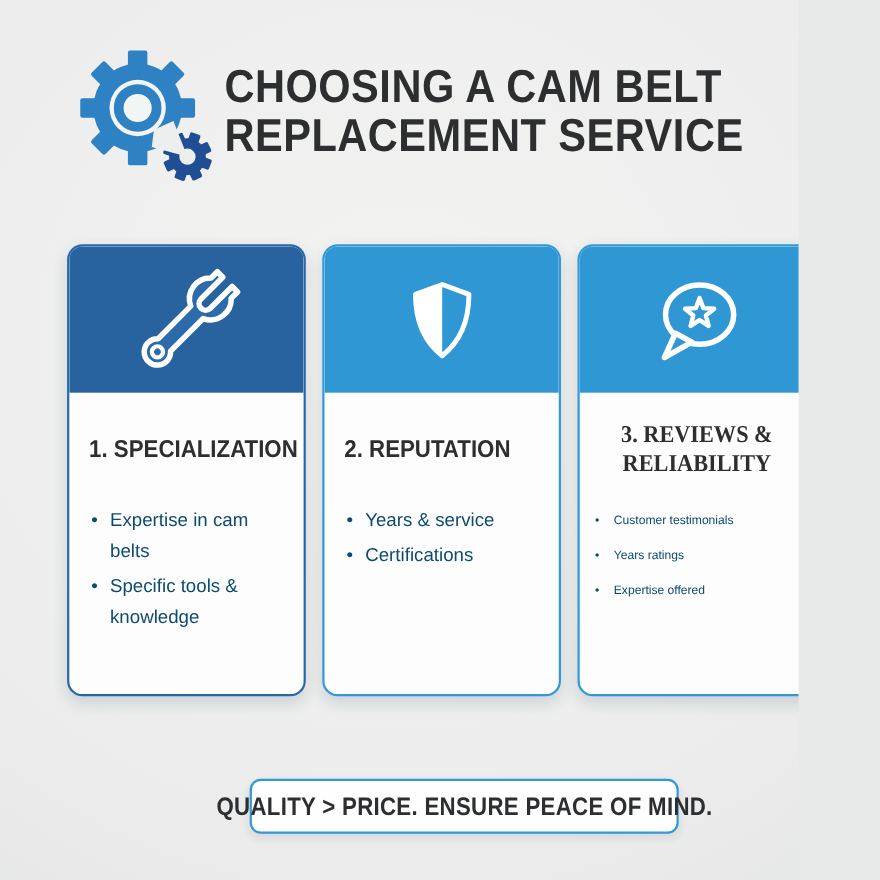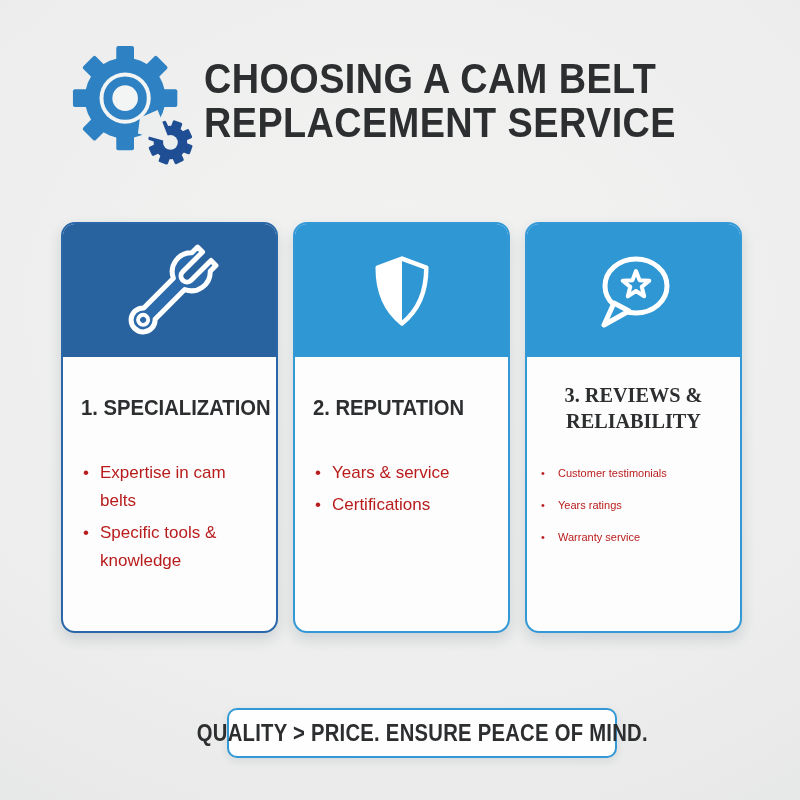--- a/index.html
+++ b/index.html
@@ -2,21 +2,21 @@
 <html><head>
 <meta charset="utf-8">
 <style>
   html,body{margin:0;padding:0;}
   body{
     width:800px;height:800px;overflow:hidden;
     font-family:"Liberation Sans","DejaVu Sans",sans-serif;
     background:#e8e9e9;
   }
   .canvas{
-    position:relative;width:800px;height:800px;overflow:hidden;
+    position:relative;width:726px;height:800px;overflow:hidden;
     background:radial-gradient(115% 95% at 50% 38%, #f3f3f2 0%, #ecedec 55%, #e2e3e3 100%);
   }
 
   
   .logo{position:absolute;left:70px;top:44px;width:128px;height:128px;}
   .main-title{
     position:absolute;left:204px;top:57px;
     font-weight:bold;font-size:42px;line-height:44px;letter-spacing:.5px;
     color:#2c2e30;
     transform:scaleX(.9);transform-origin:left top;
@@ -45,21 +45,21 @@
     font-weight:bold;font-size:22px;line-height:26px;color:#2c2e30;
   }
   .card-title-text{
     display:inline-block;transform:scaleX(.92);transform-origin:left center;
     white-space:nowrap;
   }
   .card:nth-child(3) .card-title{justify-content:center;text-align:center;font-family:Liberation Serif, serif;}
   .card:nth-child(3) .card-title-text{transform-origin:center center;white-space:normal;}
   .bullets{
     list-style:none;margin:24px 0 0;padding:0 0 0 2px;
-    font-size:17px;line-height:28px;color:#b91c1c;
+    font-size:17px;line-height:28px;color:#0c4a6e;
   }
   .bullets li{position:relative;padding-left:17px;}
   .bullets li + li{margin-top:4px;}
   .bullets li::before{content:"\2022";position:absolute;left:0;top:0;}
   .card:nth-child(3) .bullets{font-size:11px;}
   .card:nth-child(3) .bullets li{white-space:nowrap;}
 
   
   .wrench-body{fill:#2b6aab;stroke:#fff;stroke-width:5;stroke-linejoin:round;}
   .wrench-hole{fill:#2b6aab;stroke:#fff;stroke-width:4;}
@@ -173,21 +173,21 @@
           <path class="bubble-star" d="M52,30 L55.5,39.15 L65.3,39.7 L57.7,45.85 L60.2,55.3 L52,50 L43.8,55.3 L46.3,45.85 L38.7,39.7 L48.5,39.15 Z"></path>
         </svg>
       </div>
       <div class="card-body">
         <div class="card-title">
           <span class="card-title-text">3. REVIEWS &amp; RELIABILITY</span>
         </div>
         <ul class="bullets">
           <li>Customer testimonials</li>
           <li>Years ratings</li>
-          <li>Warranty service</li>
+          <li>Expertise offered</li>
         </ul>
       </div>
     </div>
 
   </div>
 
   <div class="footer-banner">
     <span class="footer-text">QUALITY &gt; PRICE. ENSURE PEACE OF MIND.</span>
   </div>
 

